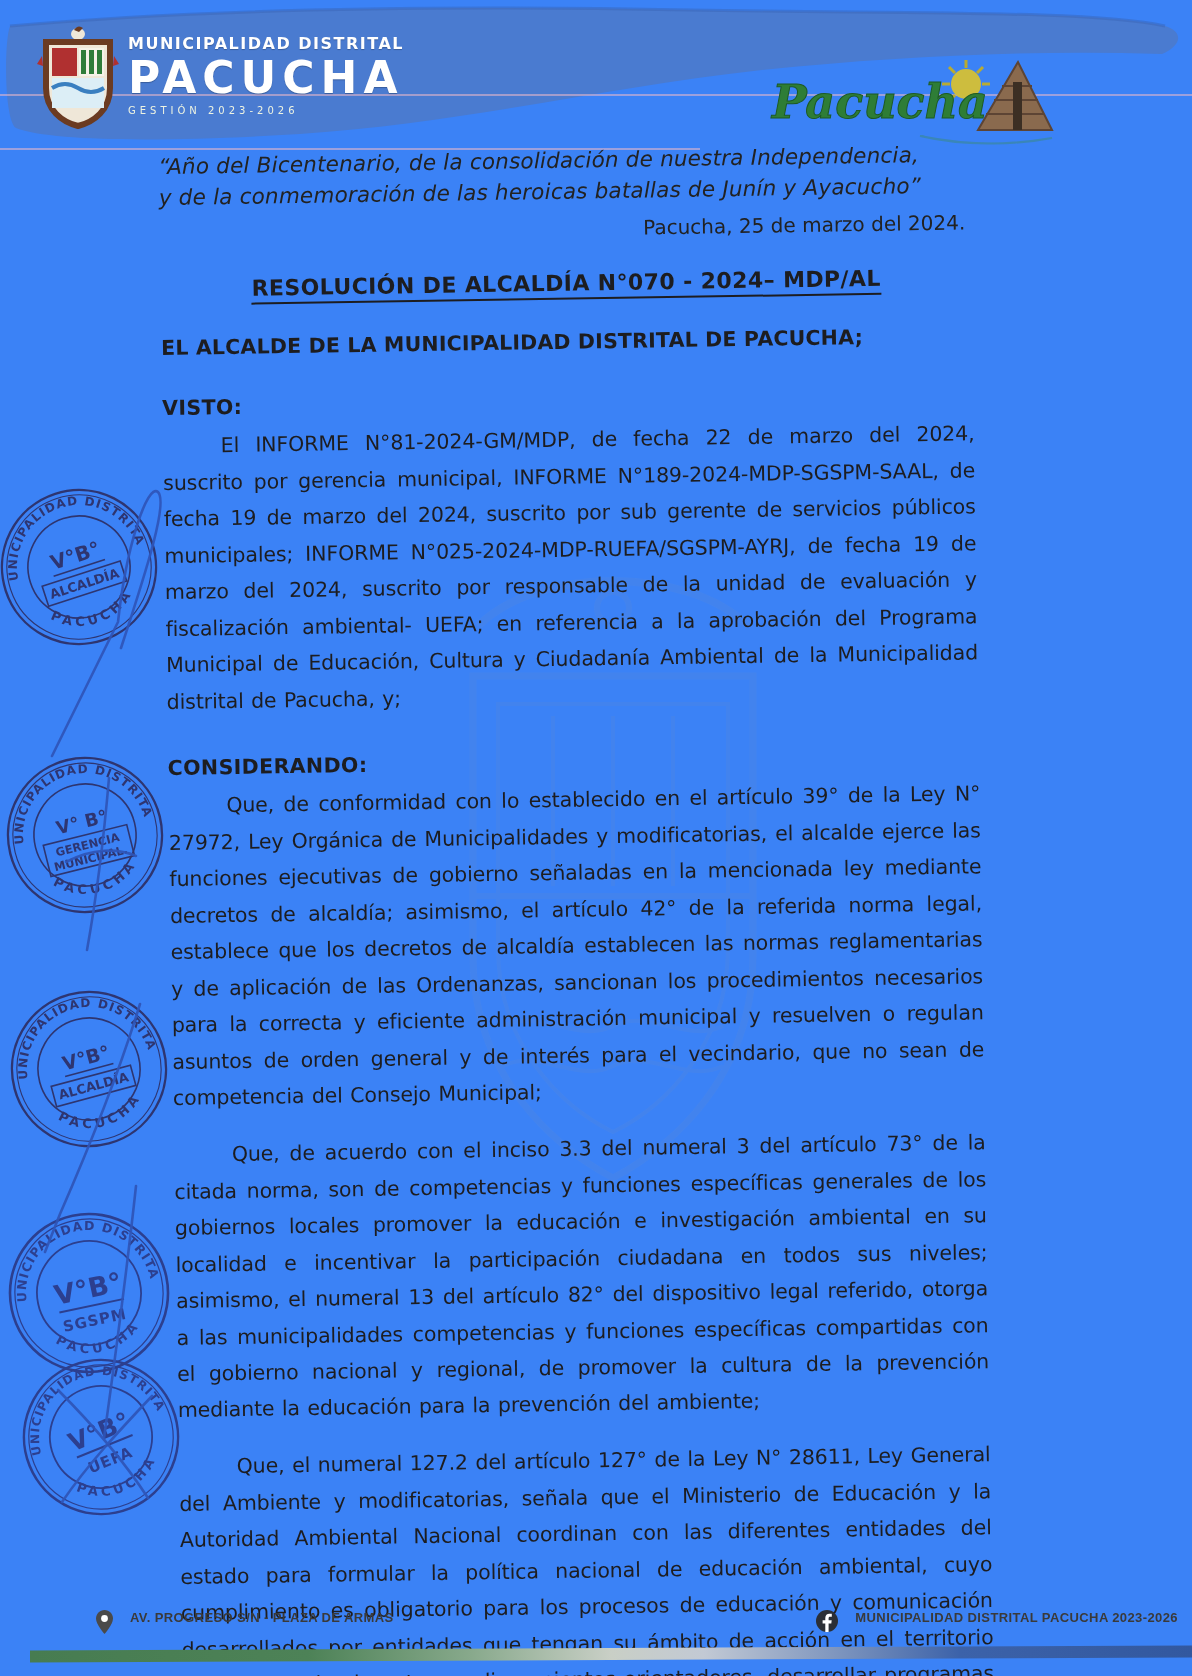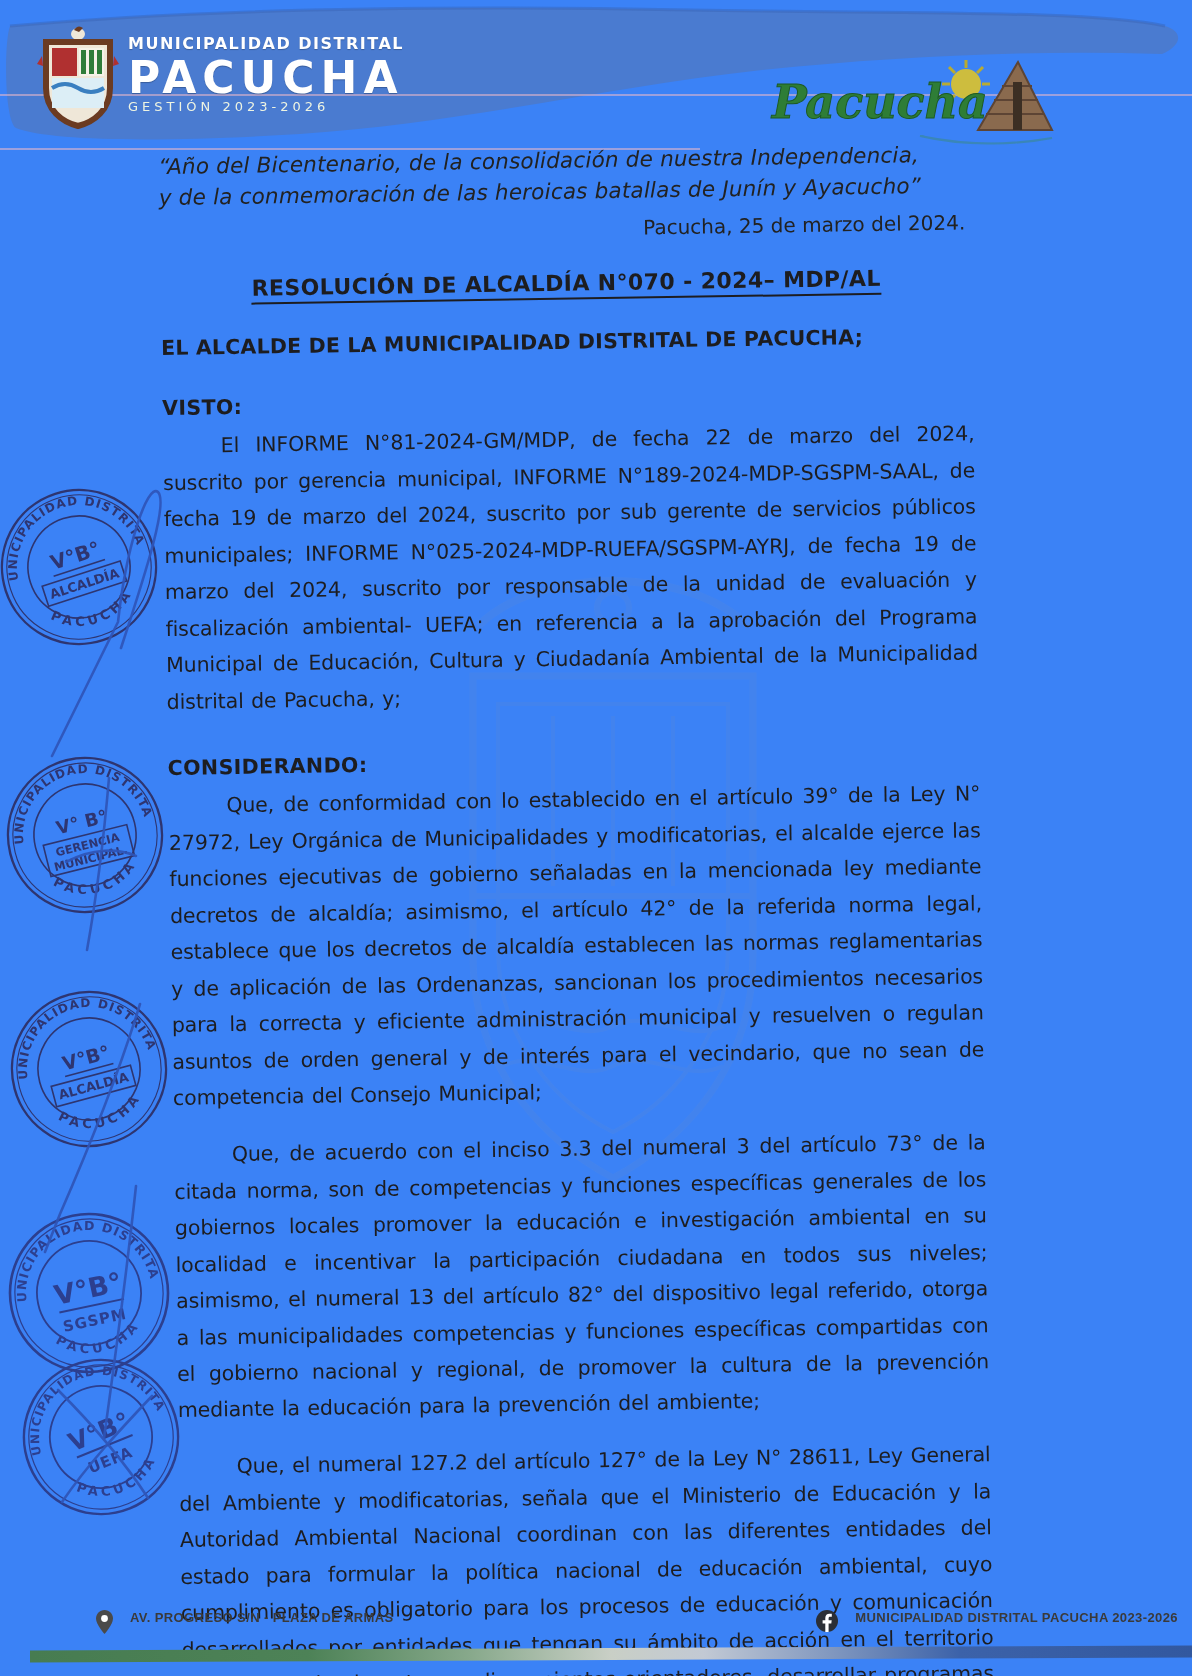--- a/index.html
+++ b/index.html
@@ -4,21 +4,21 @@
 <style>
   html,body{margin:0;padding:0;background:#ffffff;}
   .page{position:relative;width:1192px;height:1676px;background:#3b82f6;overflow:hidden;
         font-family:"DejaVu Sans",sans-serif;color:#1d1d20;}
 
   
   .banner{position:absolute;left:0;top:0;width:1192px;height:170px;}
   .banner-text{position:absolute;left:128px;top:36px;color:#ffffff;line-height:1;}
   .org-name{font-size:16px;font-weight:bold;letter-spacing:1.5px;text-shadow:0 1px 1px rgba(0,0,0,.25);}
   .org-title{font-size:44px;font-weight:bold;letter-spacing:6px;margin-top:4px;text-shadow:0 1px 1px rgba(0,0,0,.25);}
-  .org-sub{font-size:13px;letter-spacing:4px;color:#eef4e2;}
+  .org-sub{font-size:10px;letter-spacing:4px;margin-top:6px;color:#eef4e2;}
   .coat{position:absolute;left:36px;top:26px;}
   .pacucha-logo{position:absolute;left:770px;top:52px;}
 
   
   .content{position:absolute;left:158px;top:146px;width:812px;
            transform:rotate(-0.9deg);transform-origin:40% 0;}
   .quote{font-style:italic;font-size:21.5px;line-height:1.45;letter-spacing:.2px;color:#222;}
   .dateline{text-align:right;font-size:20px;margin-top:10px;padding-right:6px;color:#222;}
   .doc-title{text-align:center;margin-top:30px;font-size:22px;font-weight:bold;letter-spacing:.4px;}
   .doc-title span{border-bottom:2.5px solid #1d1d20;padding-bottom:2px;}

